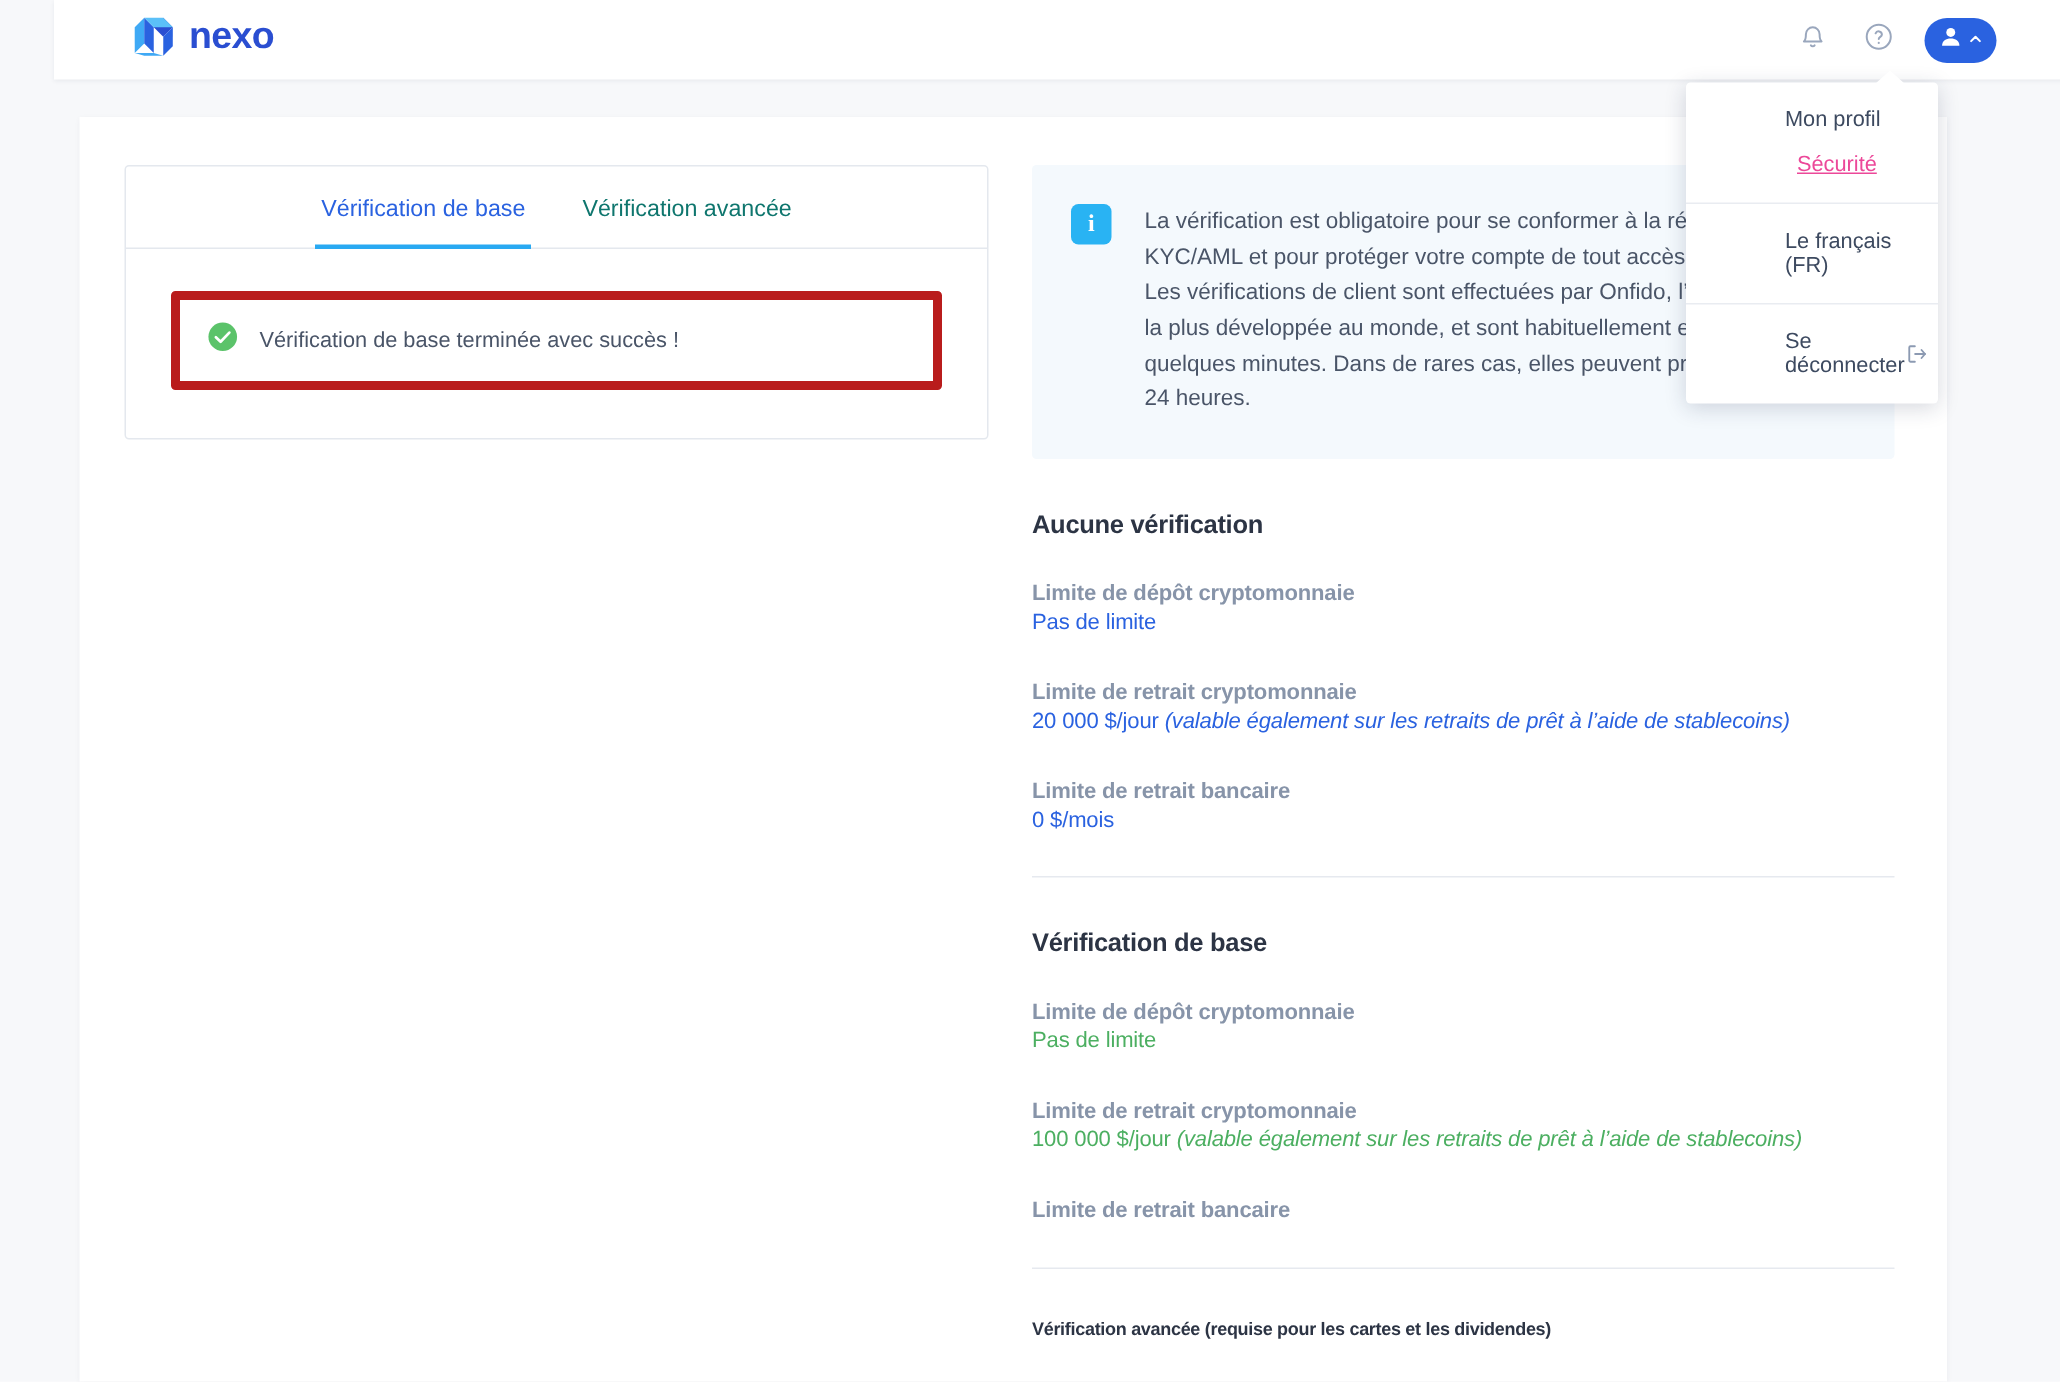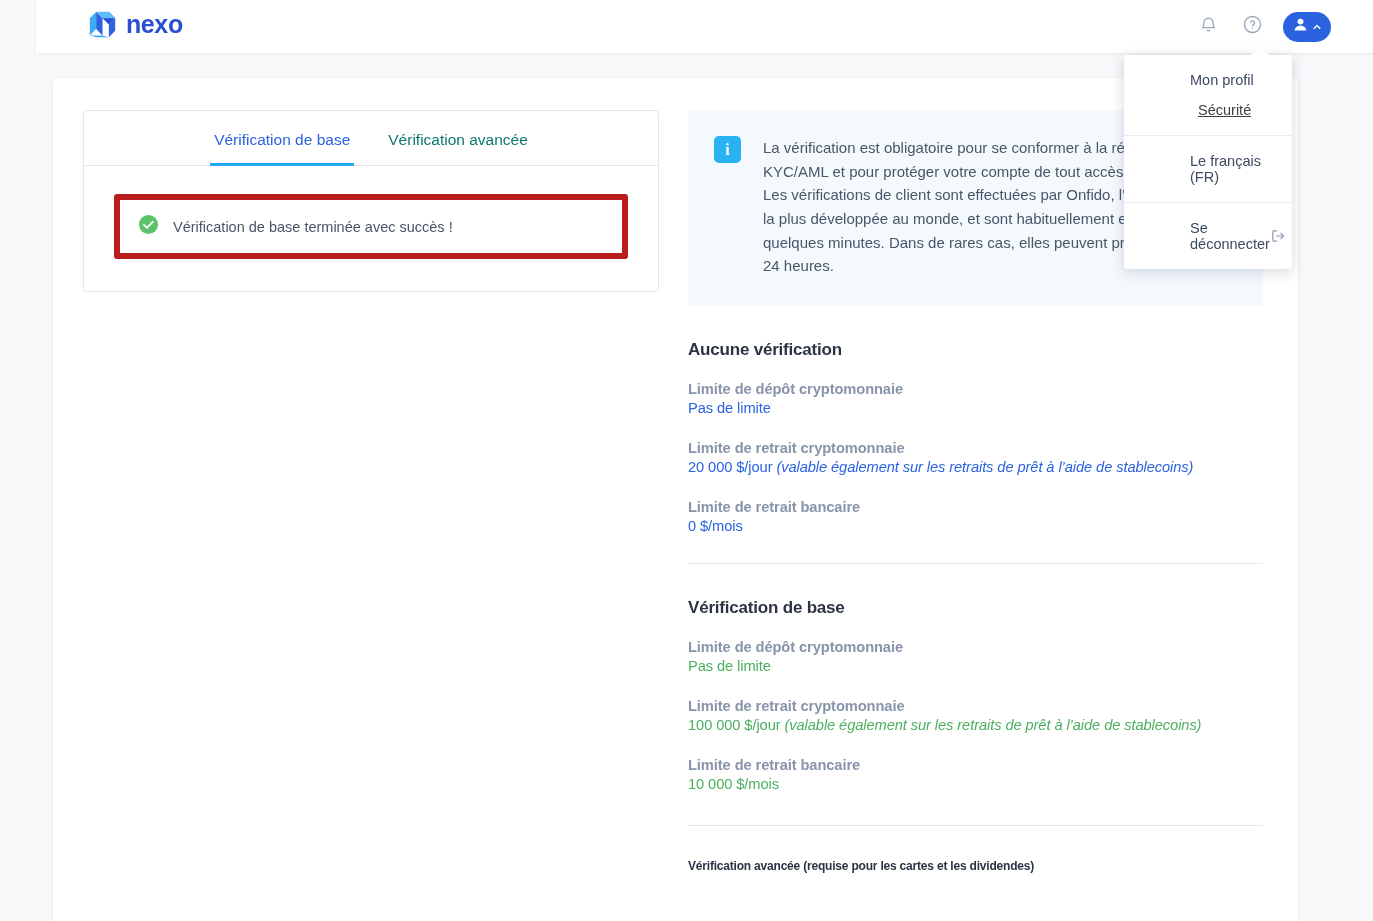--- a/index.html
+++ b/index.html
@@ -71,21 +71,21 @@
     border-bottom: 9px solid #ffffff;
   }
   .dd-group { padding: 10px 0; }
   .dd-group + .dd-group { border-top: 1px solid #e9ecf1; }
   .dd-item {
     padding: 7px 22px; font-size: 14.5px; color: #3d4a60;
     cursor: pointer; display: flex; align-items: center;
     justify-content: space-between;
     margin-left: 44px;
   }
-  .dd-item.link { color: #404040; text-decoration: underline; padding-left: 30px; }
+  .dd-item.link { color: #ec4899; text-decoration: underline; padding-left: 30px; }
   .dd-item svg { color: #8c9ab2; display: block; }
 
   
   .page {
     position: absolute; left: 53px; top: 78px;
     width: 1245px; min-height: 843px;
     background: #ffffff;
     box-shadow: 0 1px 4px rgba(27,40,70,.06);
   }
 
@@ -146,20 +146,21 @@
     border-top: 1px solid #e6e9ef; margin-top: 26px;
   }
   .sec-title {
     font-size: 17px; font-weight: 700; color: #2c3444;
     letter-spacing: -0.2px;
   }
   .limit-group { margin-top: 21px; }
   .limit-label {
     font-size: 14.7px; color: #8794a9; font-weight: 600;
     letter-spacing: -0.1px;
+    margin-top: 28px;
   }
   .limit-value {
     font-size: 14.7px; margin-top: 0; line-height: 1.5;
     letter-spacing: -0.1px;
   }
   .limit-value.blue { color: #2a62e0; }
   .limit-value.green { color: #4caf61; }
   .limit-value em { font-style: italic; }
 
   .bottom-divider {
@@ -320,23 +321,20 @@
       <div class="limit-group">
         <div class="limit-label">Limite de retrait cryptomonnaie</div>
         <div class="limit-value green">
           <span>100 000 $/jour</span>
           <em>(valable également sur les retraits de prêt à l’aide de stablecoins)</em>
         </div>
       </div>
 
       <div class="limit-group">
         <div class="limit-label">Limite de retrait bancaire</div>
-        <div class="limit-value green">
-          <span>10 000 $/mois</span>
-        </div>
       </div>
     </div>
 
     <div class="bottom-divider"></div>
     <div class="bottom-title">Vérification avancée (requise pour les cartes et les dividendes)</div>
 
   </div>
 </div>
 
 </body></html>

